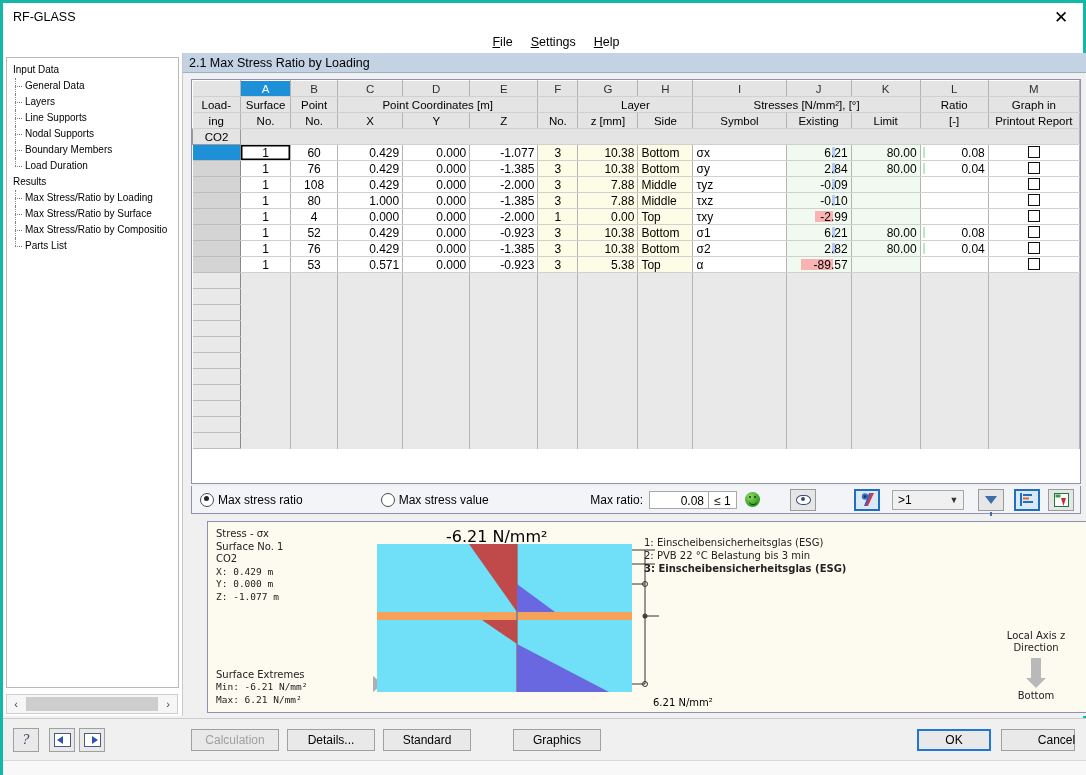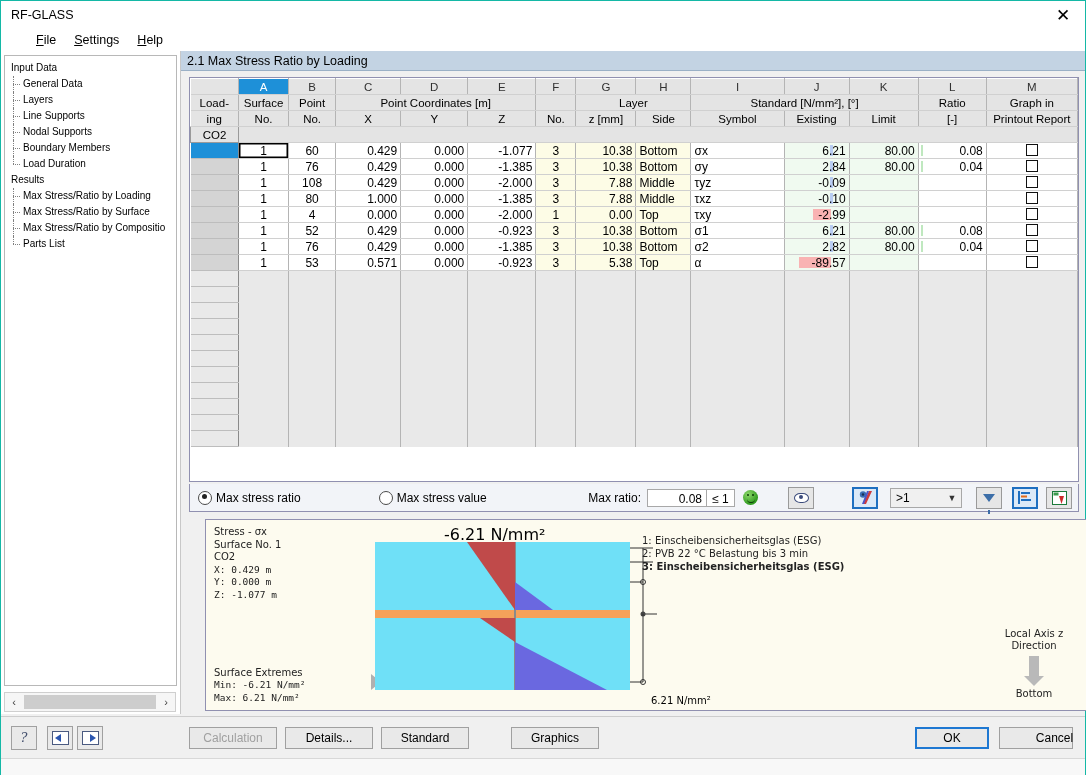--- a/index.html
+++ b/index.html
@@ -7,41 +7,41 @@
     width:1086px;height:775px;
     font-family:"Liberation Sans",sans-serif;
     font-size:12px;
     background:#f0f0f0;
     color:#000;
     overflow:hidden;
   }
   .win{
     position:relative;width:1086px;height:775px;
     background:#f0f0f0;
-    border:1px solid #14b8a6;
+    border:3px solid #14b8a6;
     box-sizing:border-box;
   }
   
   .titlebar{
     height:28px;background:#ffffff;
     display:flex;align-items:center;
     padding-left:10px;
     box-sizing:border-box;
   }
   .title-text{font-size:12.5px;color:#000;}
   .title-close{
     margin-left:auto;width:44px;height:28px;
     display:flex;align-items:center;justify-content:center;
     font-size:17px;color:#000;font-family:"DejaVu Sans",sans-serif;
   }
   
   .menubar{
     height:22px;background:#ffffff;
     display:flex;align-items:center;
-    padding-left:26px;box-sizing:border-box;
+    padding-left:26px;box-sizing:border-box;justify-content:center;
   }
   .menu-item{padding:2px 9px;font-size:12.5px;}
   .menu-item u{text-decoration:underline;}
   
   .body{
     position:absolute;left:0;top:50px;width:1084px;height:663px;
     display:flex;
   }
   
   .treepanel{
@@ -348,21 +348,21 @@
                 <td>L</td>
                 <td>M</td>
               </tr>
               <tr class="hdr-t1">
                 <td class="rowhdr">Load-</td>
                 <td>Surface</td>
                 <td>Point</td>
                 <td colspan="3">Point Coordinates [m]</td>
                 <td></td>
                 <td colspan="2">Layer</td>
-                <td colspan="3">Standard [N/mm²], [°]</td>
+                <td colspan="3">Stresses [N/mm²], [°]</td>
                 <td>Ratio</td>
                 <td>Graph in</td>
               </tr>
               <tr class="hdr-t2">
                 <td class="rowhdr">ing</td>
                 <td>No.</td>
                 <td>No.</td>
                 <td>X</td>
                 <td>Y</td>
                 <td>Z</td>

